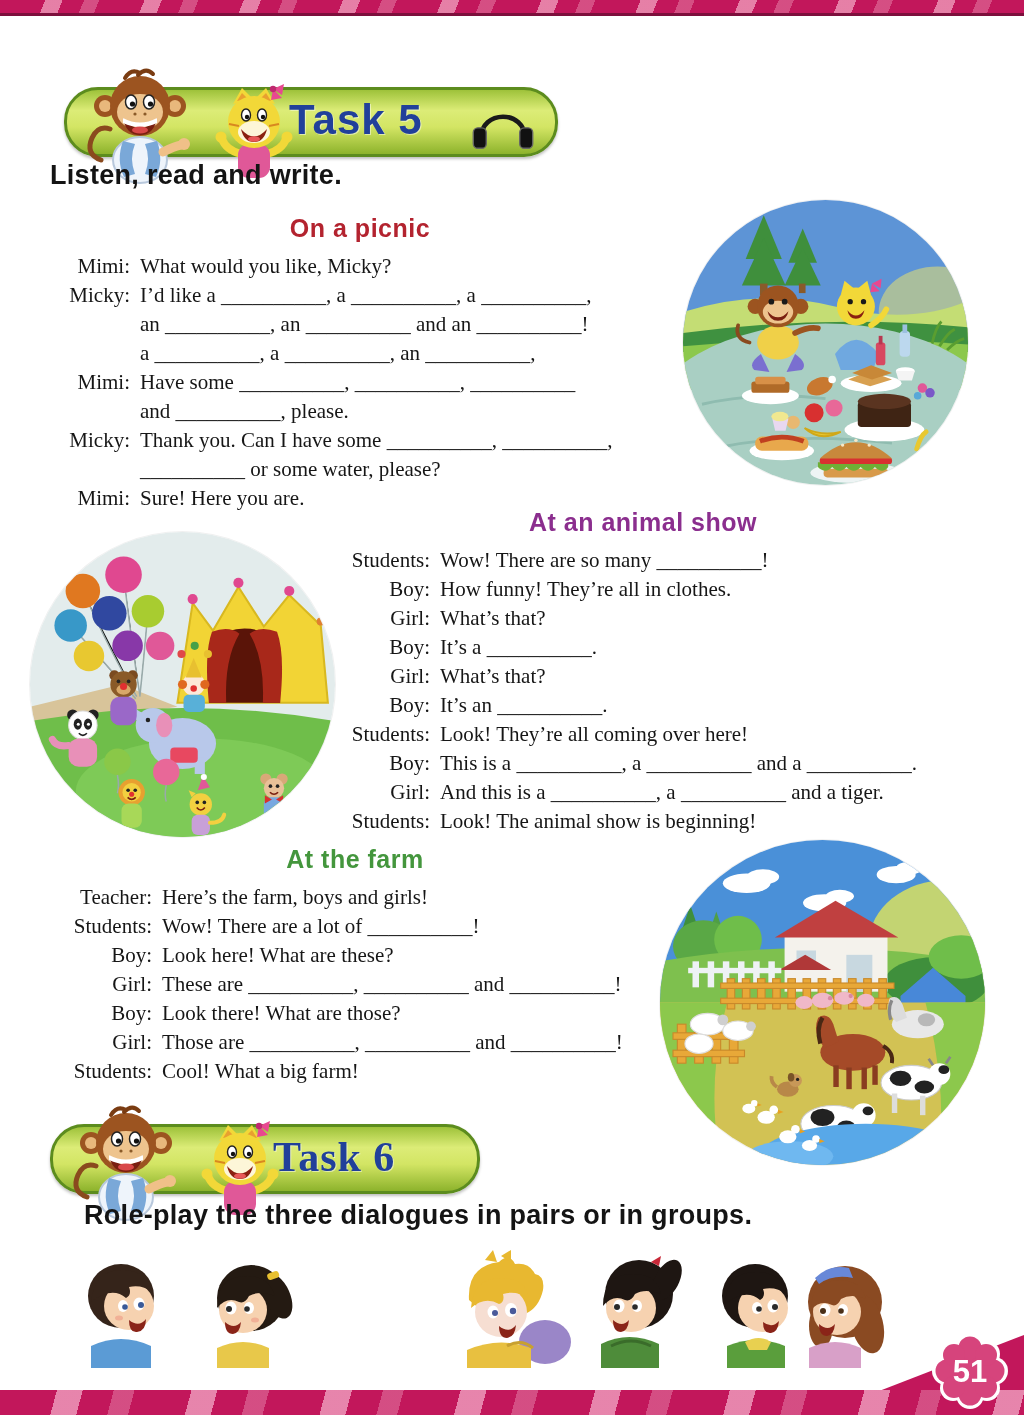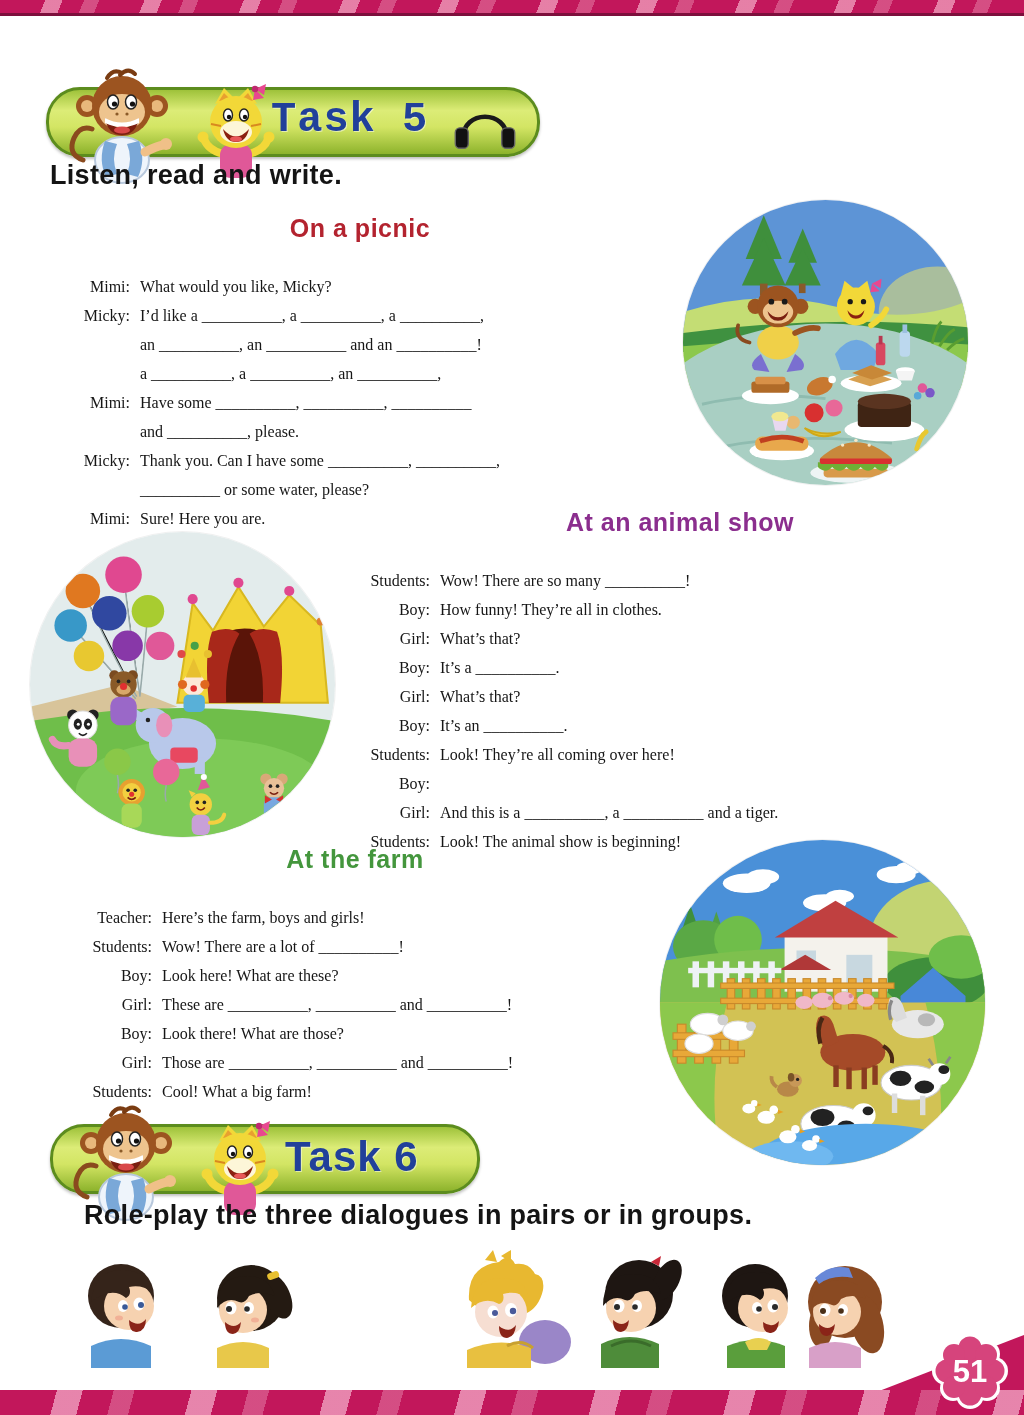--- a/index.html
+++ b/index.html
@@ -24,21 +24,21 @@
     letter-spacing:1px;text-shadow:1px 1px 0 rgba(255,255,255,.5);}
   .banner-chars{position:absolute;left:12px;top:-30px;width:232px;height:128px;overflow:visible;}
   .hp{position:absolute;top:10px;width:76px;height:52px;}
 
   
   .heading{font-size:27px;font-weight:700;color:#141414;letter-spacing:.3px;}
   .sec-title{font-size:25px;font-weight:700;text-align:center;letter-spacing:.5px;}
   .t-red{color:#b3232f;} .t-purple{color:#8b2e8e;} .t-green{color:#44963d;}
 
   
-  .dlg{font-family:"Liberation Serif",serif;font-size:16px;line-height:29px;color:#161616;margin-top:20px;}
+  .dlg{font-family:"Liberation Serif",serif;font-size:21px;line-height:29px;color:#161616;}
   .row{display:flex;}
   .spk{text-align:right;padding-right:10px;flex:none;}
   .txt{flex:1;white-space:nowrap;}
   .w78{width:78px;} .w108{width:108px;} .w102{width:102px;}
 
   
   .circle-ill{border-radius:50%;overflow:hidden;box-shadow:0 0 0 1px rgba(0,0,0,.06);}
   .circle-ill svg{display:block;width:100%;height:100%;}
 
   
@@ -101,21 +101,21 @@
       <rect x="4" y="30" width="14" height="22" rx="5" fill="#111" stroke="#666" stroke-width="1.5"></rect>
       <rect x="54" y="30" width="14" height="22" rx="5" fill="#111" stroke="#666" stroke-width="1.5"></rect>
     </g>
   </defs>
 </svg>
 
 <div class="abs" style="left:0;top:0;width:1024px;height:1415px;">
 
   <div class="abs top-border"></div>
 
-  <div class="abs banner" style="left:46px;top:87px;width:488px;font-family:Liberation Mono, monospace;">
+  <div class="abs banner" style="left:64px;top:87px;width:488px;">
     <svg class="banner-chars" viewBox="0 0 232 128">
       <use href="#monkey" transform="translate(6,8)"></use>
       <use href="#cat" transform="translate(130,22)"></use>
     </svg>
     <span class="banner-text" style="left:222px;">Task 5</span>
     <svg class="hp" style="left:398px;" viewBox="0 0 72 56">
       <use href="#headphones"></use>
     </svg>
   </div>
 
@@ -243,21 +243,21 @@
       <path d="M142,281 q8,8 15,0 q8,8 15,0 q8,8 15,0 q8,8 15,0 q8,8 14,0 l0,-5 l-74,0 z" fill="#6fae35"></path>
       <rect x="144" y="271" width="76" height="7" rx="3" fill="#d83030"></rect>
       <path d="M144,272 q38,-34 76,0 z" fill="#c8883c"></path>
       <circle cx="168" cy="258" r="1.8" fill="#f6e8c8"></circle>
         <circle cx="182" cy="253" r="1.8" fill="#f6e8c8"></circle>
         <circle cx="196" cy="258" r="1.8" fill="#f6e8c8"></circle>
       <path d="M246,262 q4,-14 10,-18" stroke="#e8c830" stroke-width="5" fill="none" stroke-linecap="round"></path>
     </svg>
   </div>
 
-  <div class="abs sec-title t-purple" style="left:355px;top:508px;width:650px;">At an animal show</div>
+  <div class="abs sec-title t-purple" style="left:318px;top:508px;width:650px;">At an animal show</div>
 
   <div class="abs dlg" style="left:322px;top:546px;width:690px;">
     <div class="row">
         <span class="spk w108">Students:</span>
         <span class="txt">Wow! There are so many __________!</span>
       </div>
     <div class="row">
         <span class="spk w108">Boy:</span>
         <span class="txt">How funny! They’re all in clothes.</span>
       </div>
@@ -276,20 +276,21 @@
     <div class="row">
         <span class="spk w108">Boy:</span>
         <span class="txt">It’s an __________.</span>
       </div>
     <div class="row">
         <span class="spk w108">Students:</span>
         <span class="txt">Look! They’re all coming over here!</span>
       </div>
     <div class="row">
         <span class="spk w108">Boy:</span>
+        <span class="txt">This is a __________, a __________ and a __________.</span>
       </div>
     <div class="row">
         <span class="spk w108">Girl:</span>
         <span class="txt">And this is a __________, a __________ and a tiger.</span>
       </div>
     <div class="row">
         <span class="spk w108">Students:</span>
         <span class="txt">Look! The animal show is beginning!</span>
       </div>
   </div>
@@ -581,21 +582,21 @@
           <path d="M147,276 l5,2 l-5,2 z" fill="#e8a020"></path>
       </g>
     </svg>
   </div>
 
   <div class="abs banner" style="left:50px;top:1124px;width:424px;">
     <svg class="banner-chars" viewBox="0 0 232 128">
       <use href="#monkey" transform="translate(6,8)"></use>
       <use href="#cat" transform="translate(130,22)"></use>
     </svg>
-    <span class="banner-text" style="left:232px;">Task 6</span>
+    <span class="banner-text" style="left:220px;font-family:Liberation Serif, serif;">Task 6</span>
   </div>
 
   <div class="abs heading" style="left:50px;top:1200px;margin-left:34px;">Role-play the three dialogues in pairs or in groups.</div>
 
   <svg class="abs" style="left:55px;top:1250px;" width="830" height="118" viewBox="0 0 830 118">
 
     <g>
       <ellipse cx="66" cy="46" rx="33" ry="32" fill="#35241a"></ellipse>
       <ellipse cx="74" cy="56" rx="25" ry="24" fill="#f6d2b0"></ellipse>
       <path d="M36,52 q4,-34 34,-32 q24,2 28,22 q-12,-8 -24,-5 q3,8 -3,11 q-14,-12 -35,4 z" fill="#35241a"></path>

